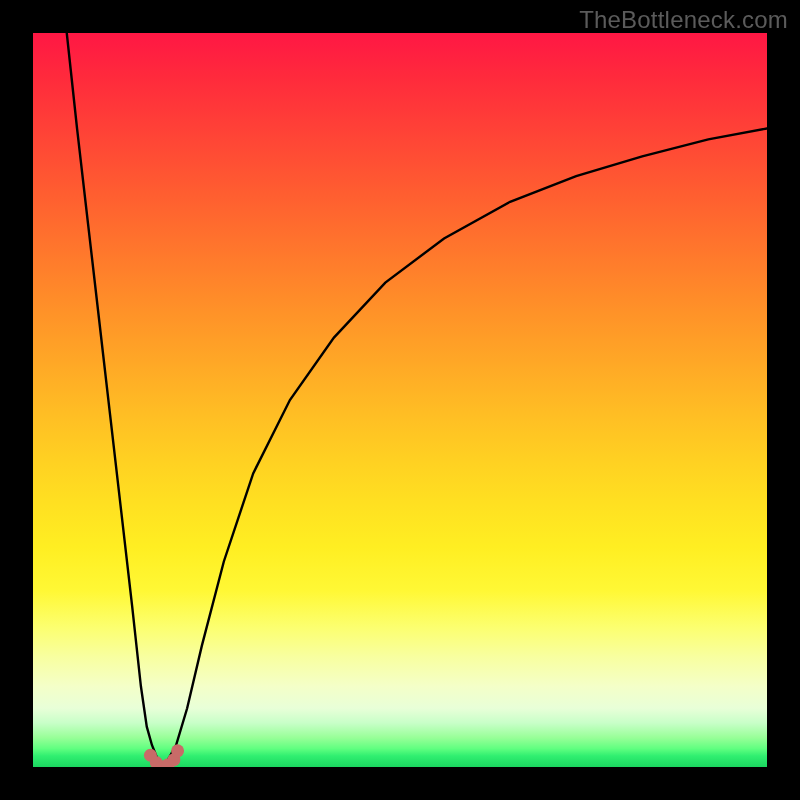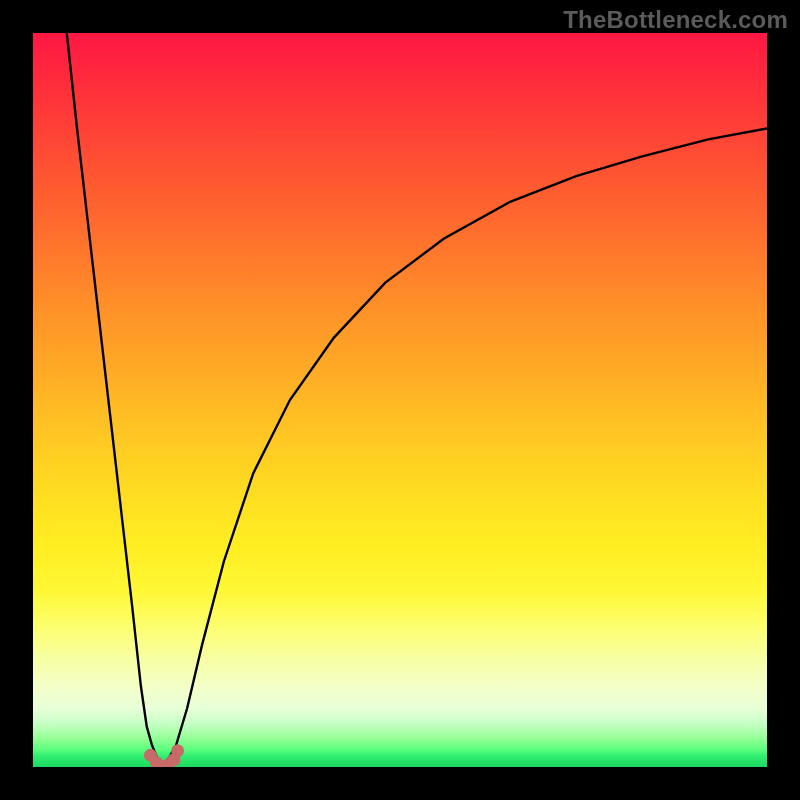--- a/index.html
+++ b/index.html
@@ -22,21 +22,21 @@
  #fcff70 81%,
  #f8ffa0 85%,
  #f4ffc8 89%,
  #e8ffd8 92%,
  #c8ffc8 94%,
  #98ff98 96%,
  #60ff80 97.5%,
  #30ef70 98.5%,
  #1bd760 100%)}
 #curve{position:absolute;left:0;top:0;width:734px;height:734px}
-#watermark{position:absolute;top:6px;right:12px;color:#5b5b5b;font-size:24px;font-weight:700;letter-spacing:.2px}
+#watermark{position:absolute;top:6px;right:12px;color:#5b5b5b;font-size:24px;font-weight:400;letter-spacing:.2px}
 </style>
 </head>
 <body>
 
 <div id="frame">
   <div id="watermark">TheBottleneck.com</div>
   <div id="plot">
     <div id="gradient"></div>
     <svg id="curve" viewBox="0 0 734 734" preserveAspectRatio="none">
       <path id="curvePath" fill="none" stroke="#000000" stroke-width="2.4" stroke-linecap="round" d="M33.76 0.00 L44.04 95.42 L55.05 190.84 L66.06 286.26 L77.07 381.68 L88.08 477.10 L99.09 572.52 L107.90 653.26 L113.77 693.63 L118.91 711.98 L123.31 722.99 L126.25 729.60 L129.18 734.00 L129.18 734.00 L135.06 726.66 L143.13 711.98 L154.14 675.28 L168.82 612.89 L190.84 528.48 L220.20 440.40 L256.90 367.00 L300.94 304.61 L352.32 249.56 L411.04 205.52 L477.10 168.82 L543.16 143.13 L609.22 123.31 L675.28 106.43 L734.00 95.42 "></path>

